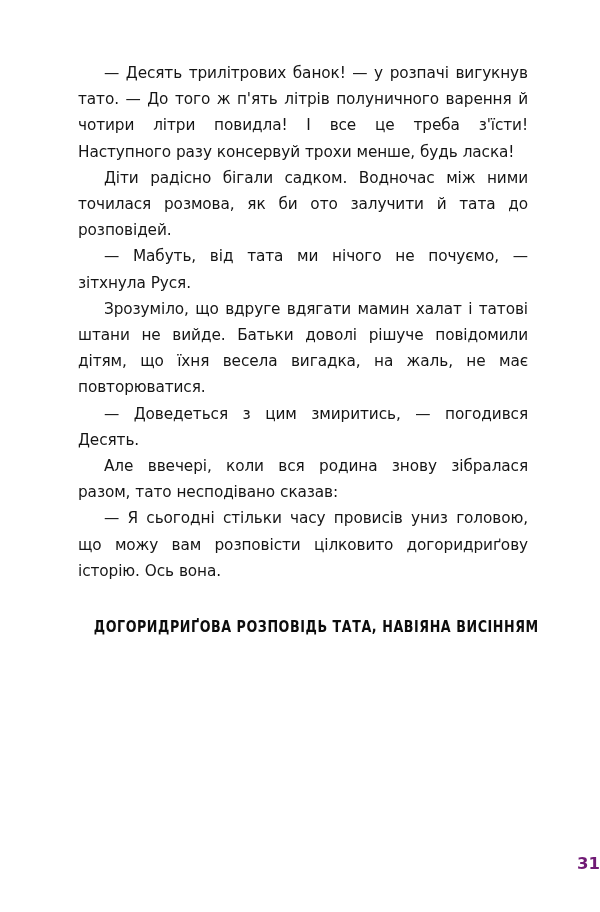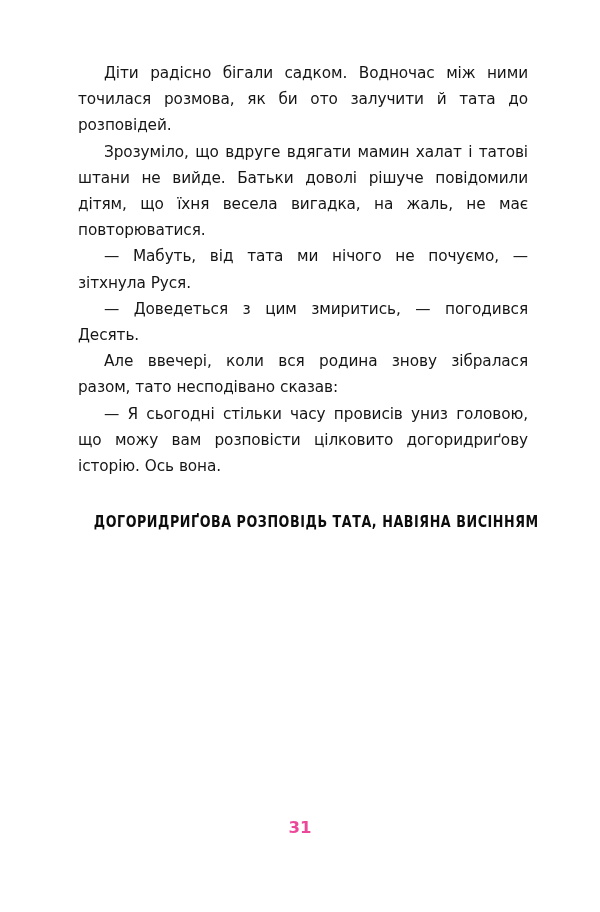--- a/index.html
+++ b/index.html
@@ -50,37 +50,38 @@
     transform-origin: center;
     white-space: nowrap;
   }
   .heading-gap-after {
     height: 26px;
   }
   .page-number {
     position: absolute;
     left: 0;
     right: 0;
-    top: 818px;
-    text-align: center;
+    top: 854px;
+    text-align: right;
     font-size: 16.5px;
     font-weight: 600;
-    color: #ec4899;
+    color: #701a75;
   }
 </style>
 </head>
 <body>
 
 <div class="page">
 
   <div class="text-column">
 
+    <p class="para">— Десять трилітрових банок! — у розпачі вигукнув тато. — До того ж п'ять літрів полуничного варення й чотири літри повидла! І все це треба з'їсти! Наступного разу консервуй трохи менше, будь ласка!</p>
     <p class="para">Діти радісно бігали садком. Водночас між ними точилася розмова, як би ото залучити й тата до розповідей.</p>
+    <p class="para">— Мабуть, від тата ми нічого не почуємо, — зітхнула Руся.</p>
     <p class="para">Зрозуміло, що вдруге вдягати мамин халат і татові штани не вийде. Батьки доволі рішуче повідомили дітям, що їхня весела вигадка, на жаль, не має повторюватися.</p>
-    <p class="para">— Мабуть, від тата ми нічого не почуємо, — зітхнула Руся.</p>
     <p class="para">— Доведеться з цим змиритись, — погодився Десять.</p>
     <p class="para">Але ввечері, коли вся родина знову зібралася разом, тато несподівано сказав:</p>
     <p class="para">— Я сьогодні стільки часу провисів униз головою, що можу вам розповісти цілковито догоридриґову історію. Ось вона.</p>
 
     <div class="chapter-heading">ДОГОРИДРИҐОВА РОЗПОВІДЬ ТАТА, НАВІЯНА ВИСІННЯМ</div>
     <div class="heading-gap-after"></div>
 
 
   </div>
 

